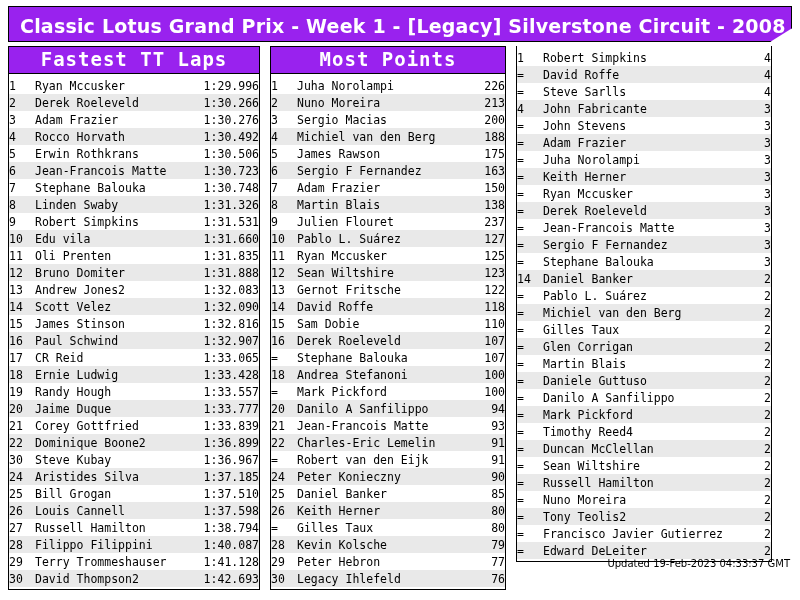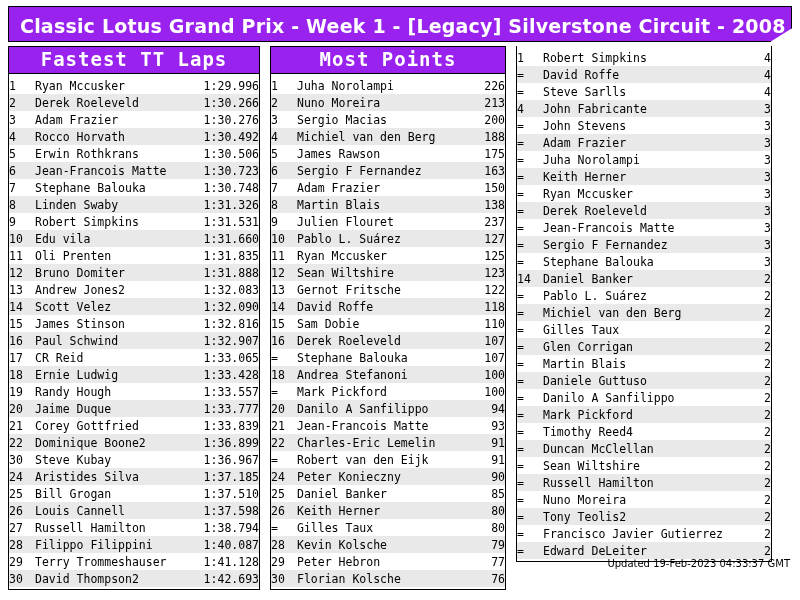--- a/index.html
+++ b/index.html
@@ -445,21 +445,21 @@
               <td class="name">Kevin Kolsche</td>
               <td class="val">79</td>
             </tr>
             <tr>
               <td class="pos">29</td>
               <td class="name">Peter Hebron</td>
               <td class="val">77</td>
             </tr>
             <tr class="alt">
               <td class="pos">30</td>
-              <td class="name">Florian Kolsche</td>
+              <td class="name">Legacy Ihlefeld</td>
               <td class="val">76</td>
             </tr>
           </tbody>
       </table>
     </div>
   </div>
 
   <div class="panel races">
     <div class="panel-body">
       <table class="rows">

